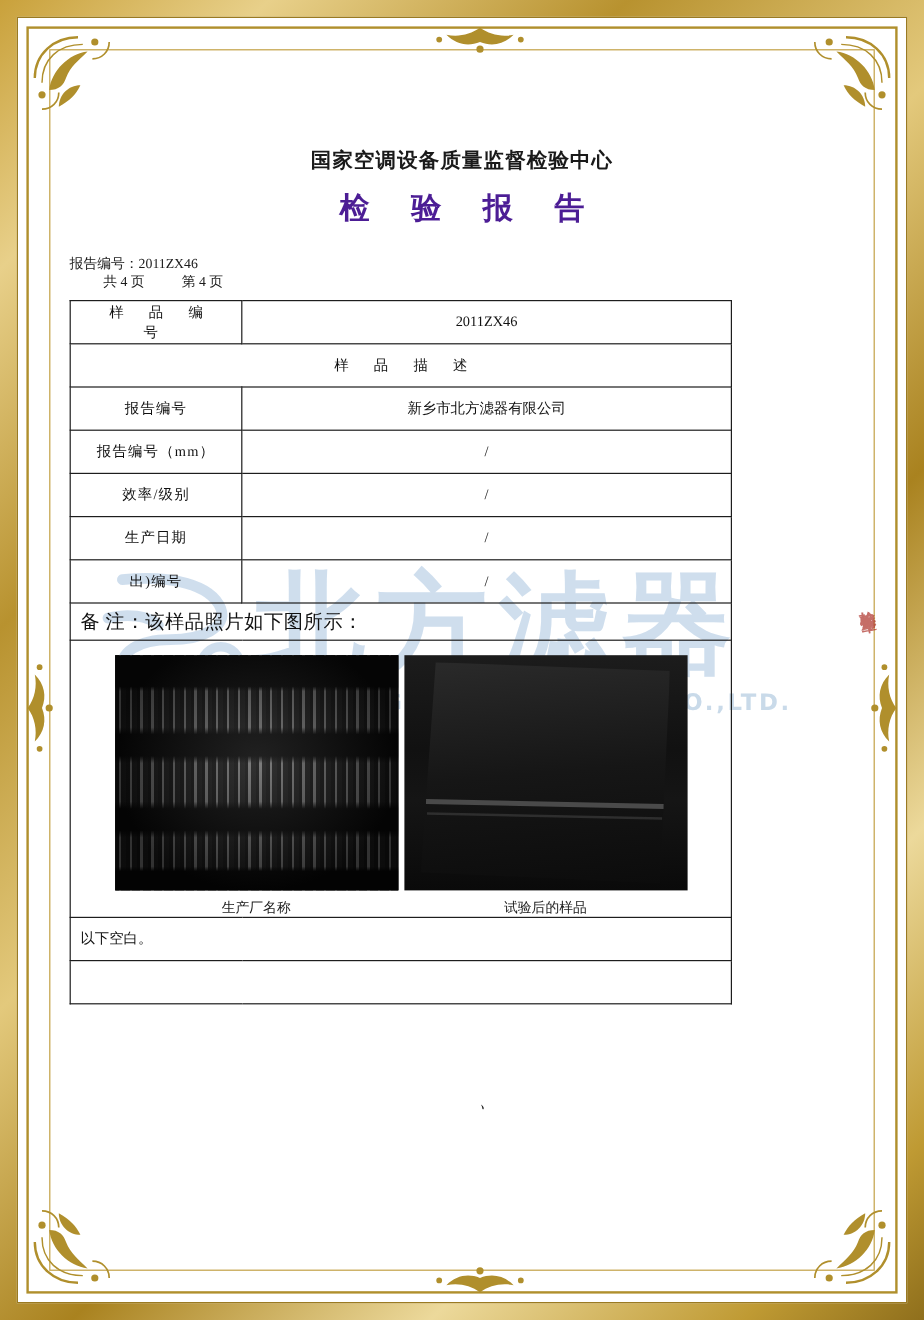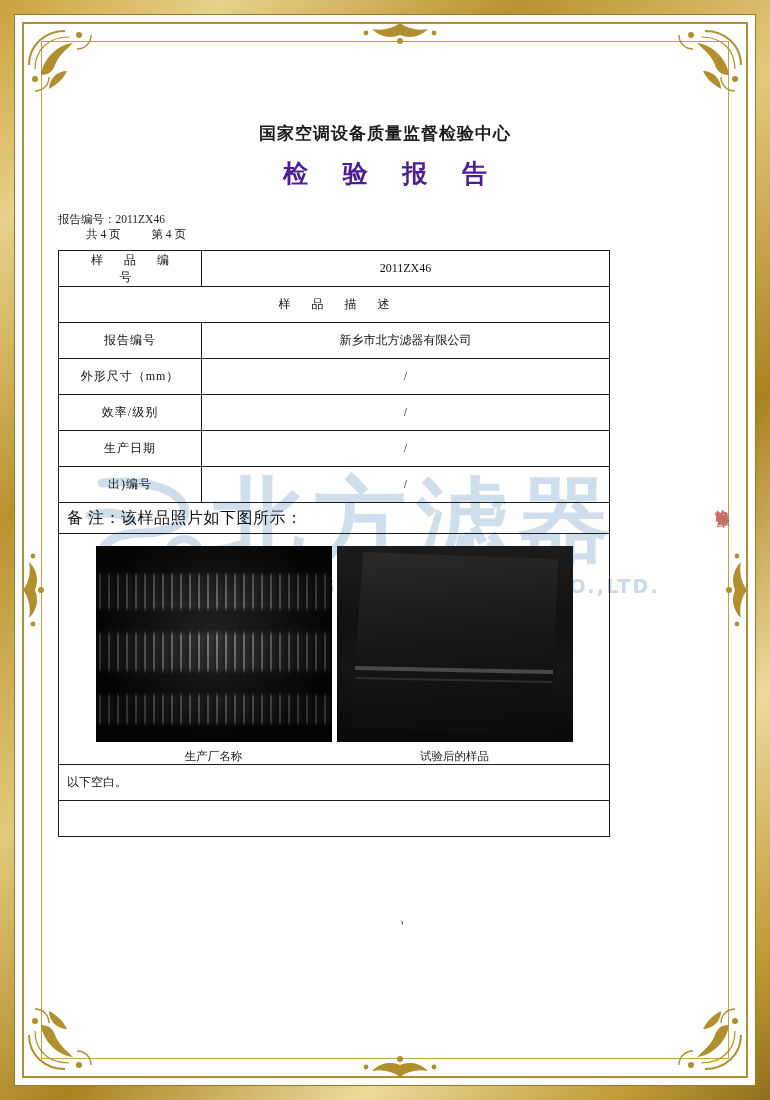--- a/index.html
+++ b/index.html
@@ -414,21 +414,21 @@
       <td class="val">2011ZX46</td>
     </tr>
     <tr>
       <td class="section-head" colspan="2">样 品 描 述</td>
     </tr>
     <tr>
       <td class="lbl">报告编号</td>
       <td class="val">新乡市北方滤器有限公司</td>
     </tr>
     <tr>
-      <td class="lbl">外形尺寸（mm）</td>
+      <td class="lbl">报告编号（mm）</td>
       <td class="val">/</td>
     </tr>
     <tr>
       <td class="lbl">效率/级别</td>
       <td class="val">/</td>
     </tr>
     <tr>
       <td class="lbl">生产日期</td>
       <td class="val">/</td>
     </tr>

